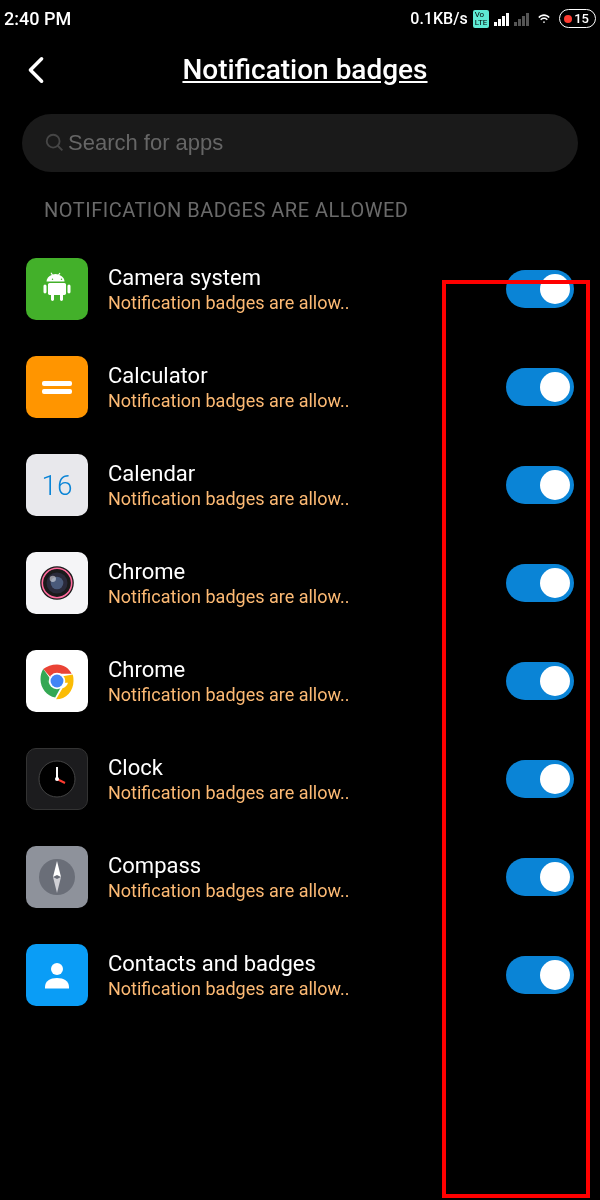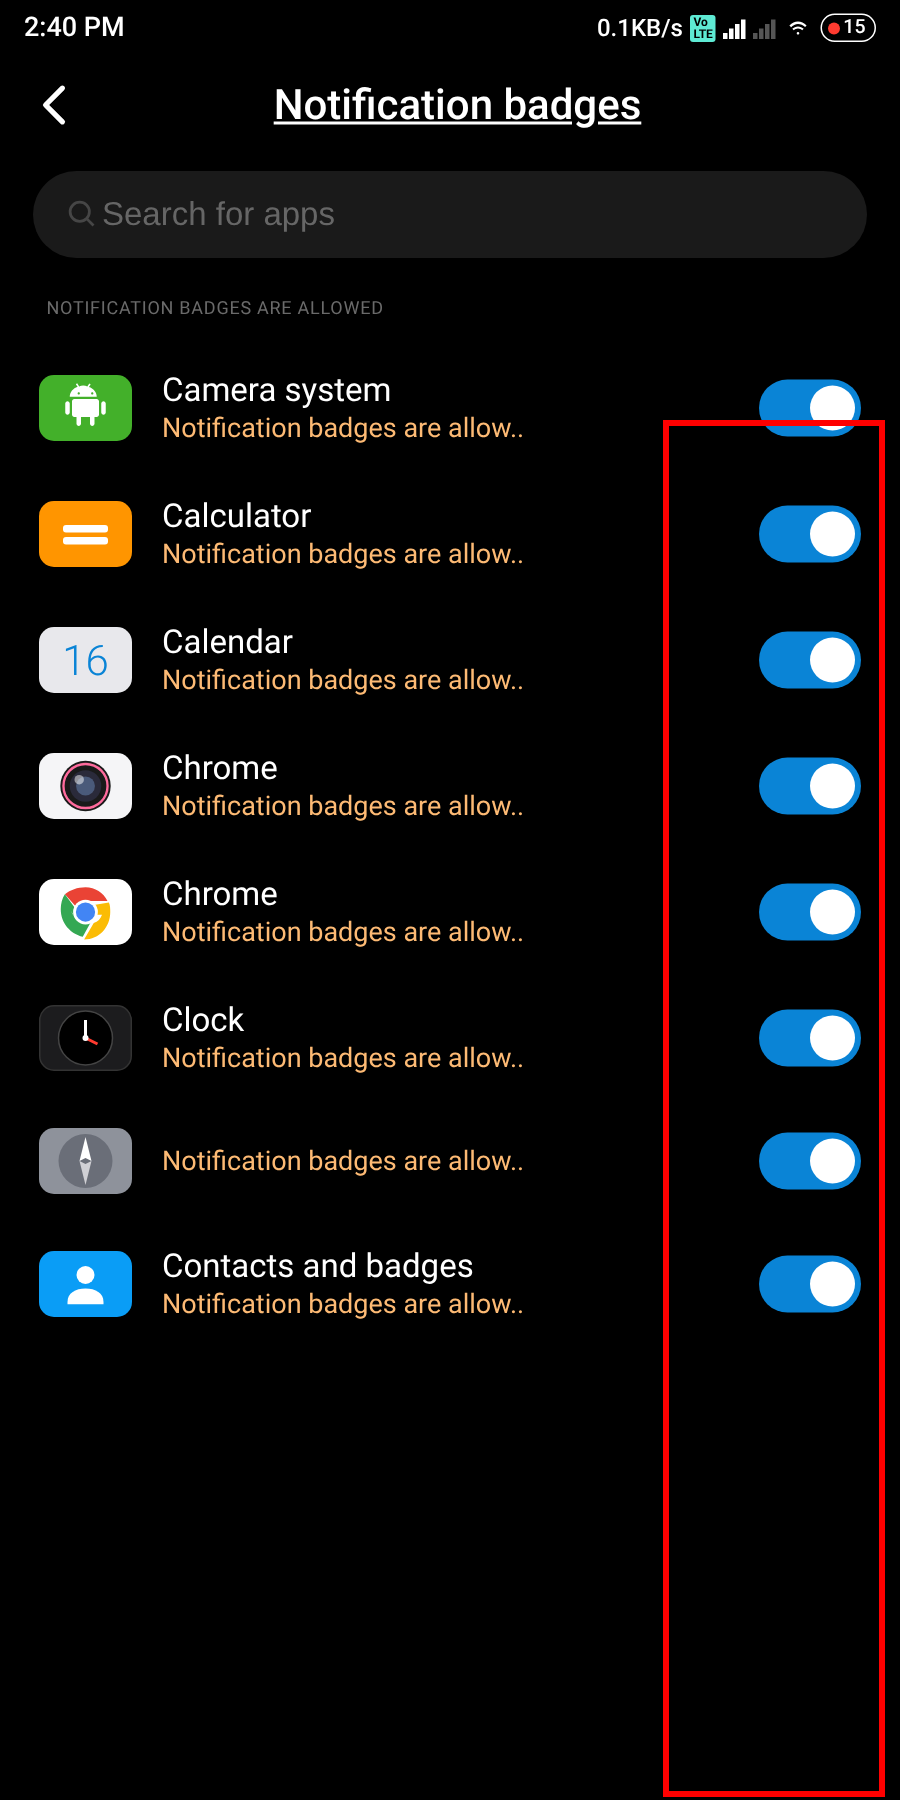--- a/index.html
+++ b/index.html
@@ -15,21 +15,21 @@
       width: 600px;
       height: 1200px;
       overflow: hidden;
       position: relative;
     }
     
     .status-bar {
       display: flex;
       justify-content: space-between;
       align-items: center;
-      padding: 8px 16px 6px;
+      padding: 8px 4px 6px;
       font-size: 18px;
       font-weight: 500;
     }
     
     .status-left {
       display: flex;
       align-items: center;
       gap: 4px;
     }
     
@@ -57,21 +57,21 @@
     .signal-bars span:nth-child(4){height:13px}
     
     .signal-bars.weak span {
       background: #555;
     }
     
     .volte-badge {
       background: #5eead4;
       color: #000;
       font-size: 8px;
-      font-weight: bold;
+      font-weight: normal;
       padding: 1px 2px;
       border-radius: 2px;
       line-height: 1;
     }
     
     .wifi-icon svg, .battery-icon svg {
       display: block;
     }
     
     .battery-wrap {
@@ -139,40 +139,40 @@
       outline: none;
       color: #fff;
       font-size: 22px;
       flex: 1;
     }
     .search-input::placeholder {
       color: #666;
     }
     
     .section-header {
-      padding: 0 31px 18px;
+      padding: 0 44px 18px;
       color: #6a6a6a;
-      font-size: 12px;
+      font-size: 20px;
       letter-spacing: 0.5px;
     }
     
     .app-list {
       padding: 0 26px;
     }
     
     .list-item {
       display: flex;
       align-items: center;
       padding: 18px 0;
       gap: 20px;
     }
     
     .app-icon {
       width: 62px;
-      height: 44px;
+      height: 62px;
       border-radius: 10px;
       display: flex;
       align-items: center;
       justify-content: center;
       flex-shrink: 0;
       position: relative;
     }
     
     .app-text {
       flex: 1;
@@ -383,20 +383,21 @@
 
   <div class="list-item">
     <div class="app-icon ic-compass">
       <svg width="44" height="44" viewBox="0 0 44 44">
           <circle cx="22" cy="22" r="18" fill="#6a6e78"></circle>
           <polygon points="22,6 26,22 22,20 18,22" fill="#fff"></polygon>
           <polygon points="22,38 18,22 22,24 26,22" fill="#d0d0d5"></polygon>
         </svg>
     </div>
     <div class="app-text">
+      <div class="app-name">Compass</div>
       <div class="app-desc">Notification badges are allow..</div>
     </div>
     <div class="toggle"></div>
   </div>
 
   <div class="list-item">
     <div class="app-icon ic-contacts">
       <svg width="36" height="36" viewBox="0 0 24 24" fill="#fff">
           <circle cx="12" cy="8" r="4"></circle>
           <path d="M4 20c0-4 3.5-6 8-6s8 2 8 6v1H4v-1z"></path>

